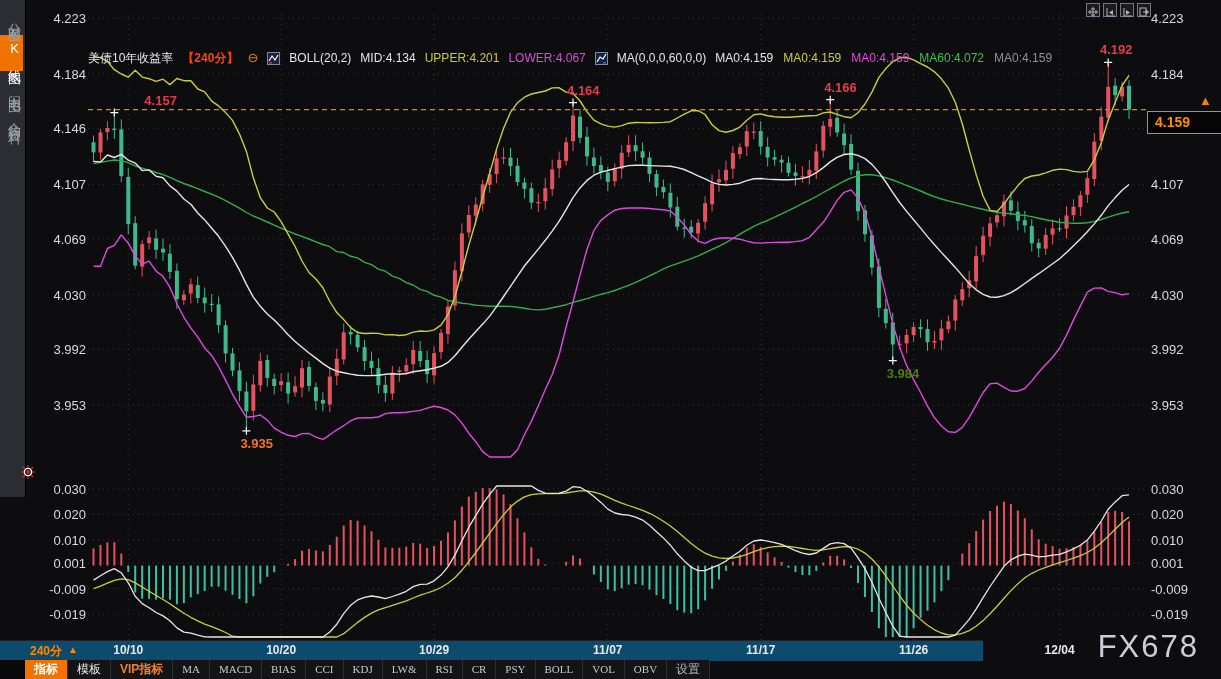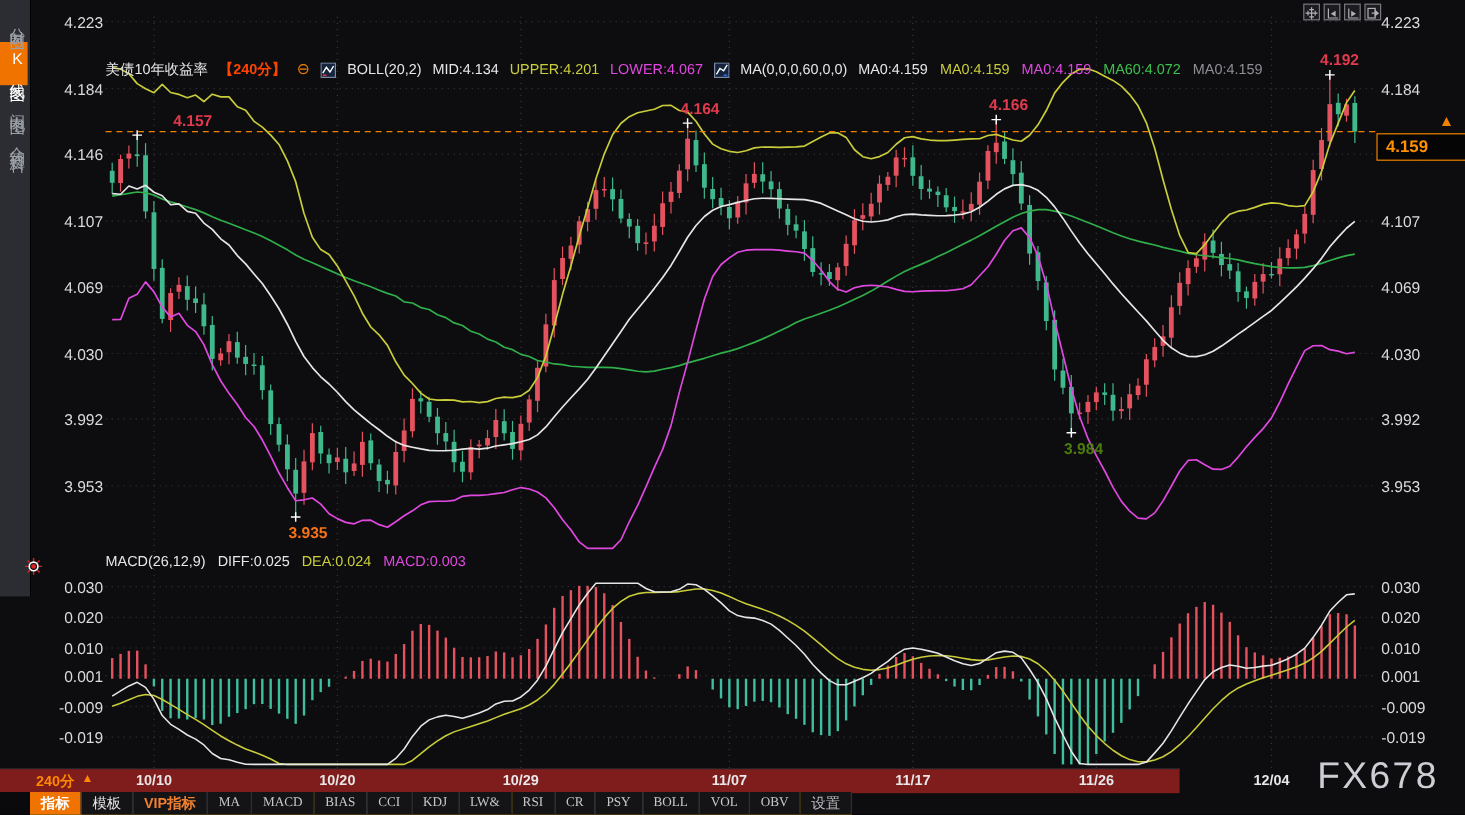--- a/index.html
+++ b/index.html
@@ -27,21 +27,21 @@
   
   #price-tag{position:absolute;left:1147px;top:111px;width:70px;height:21px;background:#050505;
              border:1px solid #f08200;color:#ff9000;font-size:14px;font-weight:bold;line-height:21px;
              padding-left:7px;z-index:5;}
   #price-arrow{position:absolute;left:1199px;top:93px;color:#f08200;font-size:13px;z-index:5;}
   
   #macd-header{position:absolute;left:88px;top:461px;display:flex;gap:10px;font-size:12px;white-space:nowrap;z-index:4;}
   
   .ann{position:absolute;font-size:13px;font-weight:bold;z-index:4;letter-spacing:0;}
   
-  #xrow{position:absolute;left:0;top:640px;width:983px;height:20px;background:#7f1d1d;border-top:1px solid #232327;z-index:6;}
+  #xrow{position:absolute;left:0;top:640px;width:983px;height:20px;background:#0c4a6e;border-top:1px solid #232327;z-index:6;}
   #tf{position:absolute;left:30px;top:2px;color:#ff8800;font-weight:bold;font-size:12px;cursor:pointer;}
   #tf-arrow{position:absolute;left:68px;top:3px;color:#ff8800;font-size:10px;}
   .datelab{position:absolute;top:2px;width:44px;text-align:center;color:#e8e8ea;font-weight:bold;font-size:12px;}
   
   #toolbar{position:absolute;left:25px;top:660px;height:19px;display:flex;z-index:7;background:#eab308;}
   .tbtab{height:19px;line-height:19px;padding:0 9px;font-size:12px;color:#e8e8ea;background:#141417;
          border-right:1px solid #2e2e33;cursor:pointer;white-space:nowrap;}
   .tbtab.mono{font-family:Liberation Serif, serif;font-size:11px;color:#c8c8cc;}
   .tbtab.active{background:#f07300;color:#fff;font-weight:bold;}
   .tbtab.vip{color:#f08030;font-weight:bold;}
@@ -644,26 +644,20 @@
       <div class="axlab axright" style="top: 581.6px;">-0.009</div>
       <div class="axlab axleft" style="top: 607.2px;">-0.019</div>
       <div class="axlab axright" style="top: 607.2px;">-0.019</div>
     </div>
 
   <div id="price-tag">
     <span>4.159</span>
   </div>
   <div id="price-arrow">▲</div>
 
-  <div id="macd-header">
-    <span class="w">MACD(26,12,9)</span>
-    <span class="w">DIFF:0.025</span>
-    <span class="yel">DEA:0.024</span>
-    <span class="mag">MACD:0.003</span>
-  </div>
 
   <div id="annotations">
       <div class="ann" style="color: rgb(226, 59, 78); left: 108.35px; top: 92.5978px; margin-left: 36px;">4.157</div>
       <div class="ann" style="color: #f97316; left: 240.4px; top: 435.79px; text-align: right;">3.935</div>
       <div class="ann" style="color: rgb(226, 59, 78); left: 567.05px; top: 82.5647px;">4.164</div>
       <div class="ann" style="color: rgb(226, 59, 78); left: 824.2px; top: 79.6981px;">4.166</div>
       <div class="ann" style="color: #4d7c0f; left: 886.75px; top: 365.559px;">3.984</div>
       <div class="ann" style="color: rgb(226, 59, 78); left: 1100px; top: 42.4323px;">4.192</div>
     </div>
 

